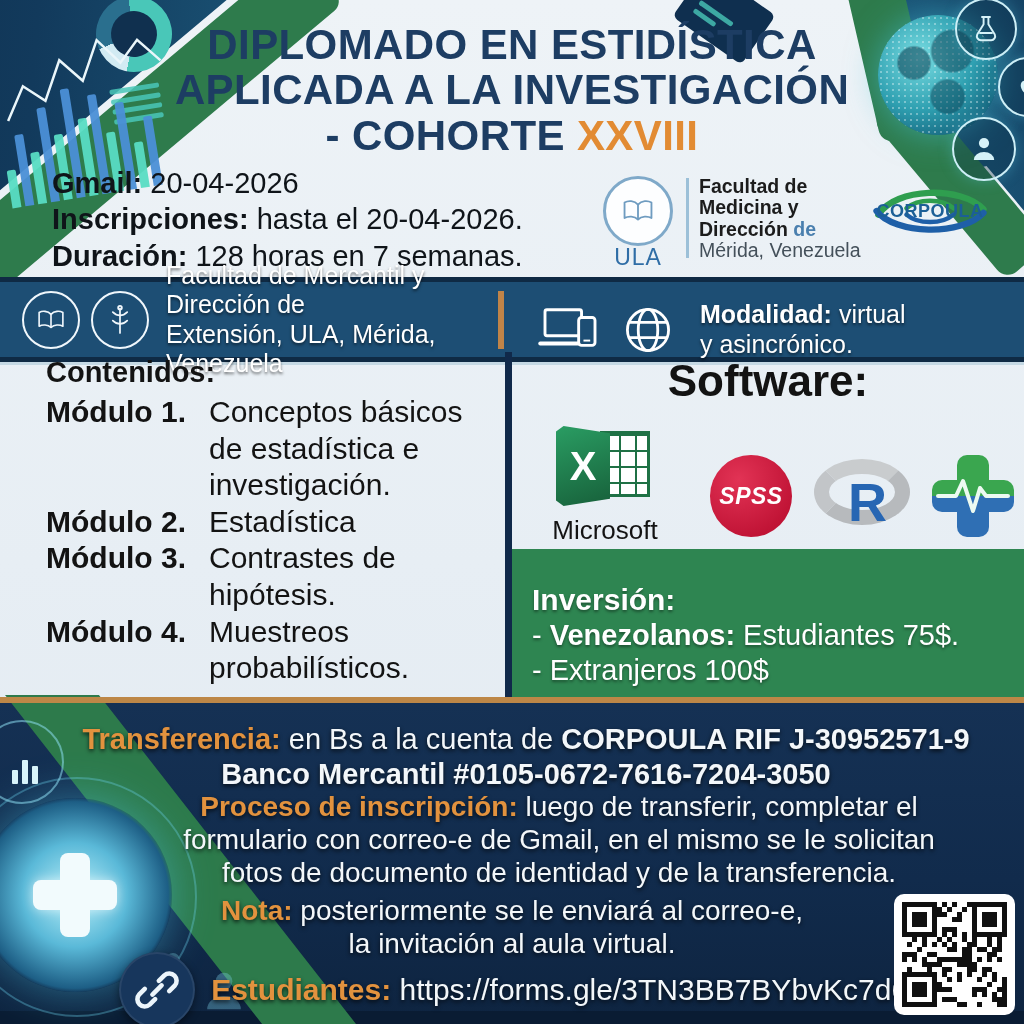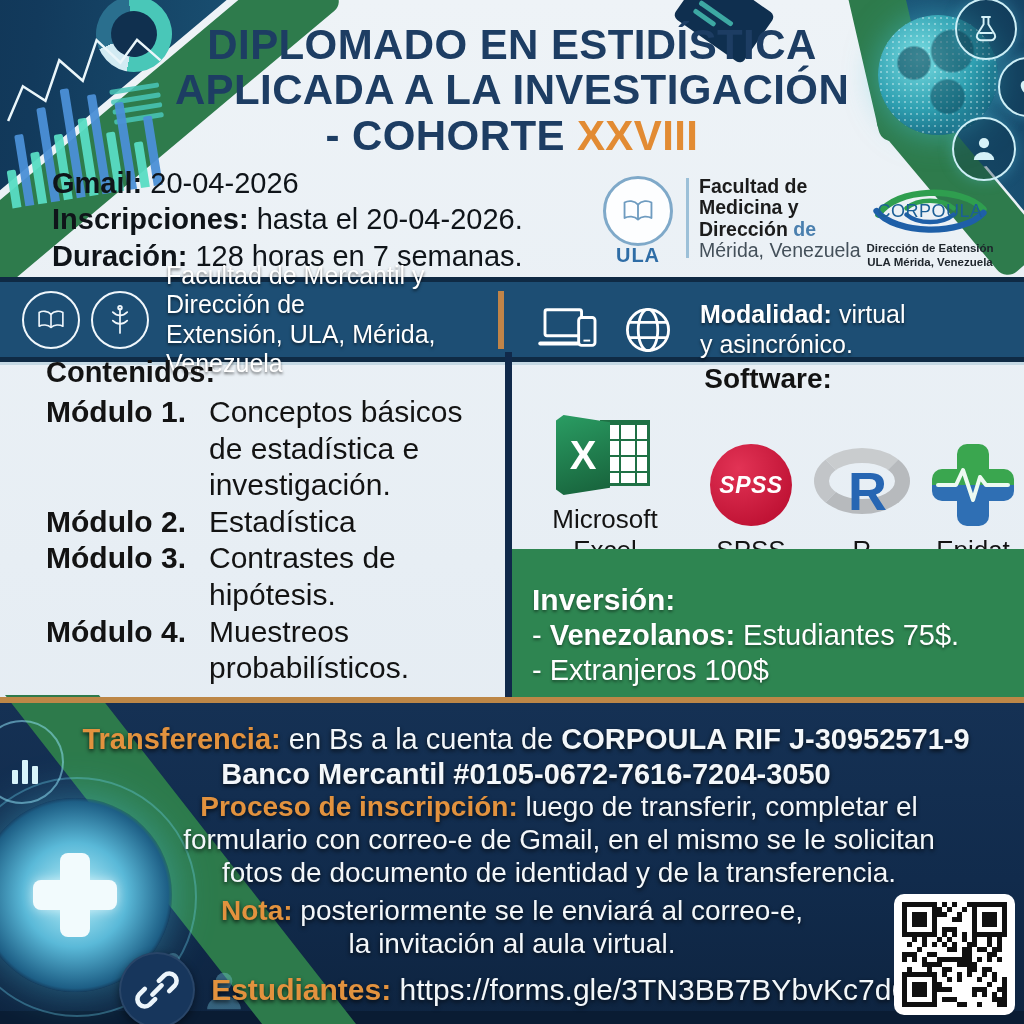--- a/index.html
+++ b/index.html
@@ -56,48 +56,48 @@
   .bl-person{position:absolute;opacity:.35;}
   
   .title{position:absolute;left:125px;right:125px;top:22px;text-align:center;z-index:2;
     font-weight:bold;font-size:42px;line-height:1.08;color:#1d3d63;letter-spacing:.4px;}
   .cohort{color:#e28b33;}
   .info{position:absolute;left:52px;top:165px;z-index:2;font-size:29px;line-height:1.25;color:#0f1419;}
   .info b{font-weight:bold;}
   .ula-group{position:absolute;left:600px;top:176px;z-index:2;display:flex;gap:10px;align-items:flex-start;}
   .ula-emblem{width:76px;text-align:center;}
   .ula-circle{width:64px;height:64px;margin:0 auto;border:3px solid #7fa9c9;border-radius:50%;background:#fdfeff;display:grid;place-items:center;color:#6f9cc0;}
-  .ula-acronym{font-weight:bold;font-size:20px;color:#2f6da6;letter-spacing:1px;margin-top:-2px;}
+  .ula-acronym{font-weight:normal;font-size:23px;color:#2f6da6;letter-spacing:1px;margin-top:-2px;}
   .ula-sep{width:3px;height:80px;background:#9cc0d8;margin-top:2px;}
   .fac-text{font-size:19.5px;line-height:1.1;color:#1c1c1c;font-weight:bold;}
   .fac-de{color:#4a7fae;}
   .fac-city{font-weight:normal;color:#44505a;}
   .corpoula-group{position:absolute;left:850px;top:182px;width:160px;text-align:center;z-index:2;}
   .corp-logo{position:relative;width:132px;height:58px;margin:0 auto;}
-  .corp-name{position:absolute;left:0;right:0;top:19px;font-weight:normal;font-size:18px;color:#1c5f96;letter-spacing:.5px;}
+  .corp-name{position:absolute;left:0;right:0;top:19px;font-weight:bold;font-size:18px;color:#1c5f96;letter-spacing:.5px;}
   .corp-sub{font-size:11.5px;font-weight:bold;color:#1d242b;line-height:1.2;margin-top:2px;}
   
   .banner{position:absolute;left:0;right:0;top:277px;height:75px;background:#1d4e74;z-index:2;
     border-top:5px solid #0f2a44;border-bottom:5px solid #0f2a44;display:flex;align-items:center;
     box-shadow:0 3px 0 rgba(188,211,224,.8);}
   .banner-left{flex:1;display:flex;align-items:center;gap:11px;padding-left:22px;}
   .emblem{width:54px;height:54px;border:2.5px solid #f0f7fc;border-radius:50%;display:grid;place-items:center;color:#f0f7fc;flex:none;}
   .banner-text{font-size:25px;line-height:1.18;color:#fff;text-shadow:0 2px 3px rgba(0,0,0,.55);margin-left:6px;}
   .banner-divider{width:6px;height:58px;background:#c08448;margin:0 4px;}
   .banner-right{width:486px;display:flex;align-items:center;gap:20px;padding-left:30px;margin-top:20px;}
   .banner-right .banner-text b{font-weight:bold;}
   
   .divider-v{position:absolute;left:505px;top:352px;width:7px;height:346px;background:#10294a;z-index:2;}
   .contenidos{position:absolute;left:46px;top:356px;width:455px;z-index:2;color:#131313;}
   .contenidos h2{margin:0 0 5px 0;font-size:29px;}
   .mod{display:flex;font-size:30px;line-height:1.22;}
   .mod-label{width:163px;font-weight:bold;flex:none;}
   .mod-text{white-space:pre-line;}
   .software{position:absolute;left:516px;top:356px;right:4px;text-align:center;z-index:2;color:#131313;}
-  .software h2{margin:7px;font-size:28px;}
+  .software h2{margin:0;font-size:44px;}
   .sw-row{display:flex;justify-content:center;align-items:flex-end;gap:10px;margin-top:20px;}
   .sw-item{display:flex;flex-direction:column;align-items:center;gap:9px;padding:0 6px;}
   .sw-label{font-size:26px;}
   .xl-icon{position:relative;width:98px;height:80px;}
   .xl-sheet{position:absolute;right:4px;top:5px;width:50px;height:66px;background:#fff;border:3px solid #1f7145;box-sizing:border-box;
     background-image:linear-gradient(#1f7145 2px,transparent 2px),linear-gradient(90deg,#1f7145 2px,transparent 2px);
     background-size:100% 16px,16px 100%;}
   .xl-front{position:absolute;left:0;top:0;width:54px;height:80px;display:grid;place-items:center;
     background:linear-gradient(160deg,#2a9d63,#17603a);color:#fff;font-weight:bold;font-size:40px;
     clip-path:polygon(14% 0,100% 9%,100% 91%,14% 100%,0 93%,0 7%);}
@@ -242,24 +242,20 @@
       <svg width="132" height="58" viewBox="0 0 132 64">
         <g fill="none" stroke-linecap="round">
           <path d="M9 36 C28 6 100 4 125 30" stroke="#2f9e4f" stroke-width="7"></path>
           <path d="M7 32 C27 58 101 60 125 34" stroke="#1e5fa8" stroke-width="7"></path>
           <path d="M40 29 C53 18 79 18 92 29" stroke="#2f9e4f" stroke-width="5"></path>
           <path d="M40 36 C53 47 79 47 92 36" stroke="#1e5fa8" stroke-width="5"></path>
         </g>
       </svg>
       <div class="corp-name">CORPOULA</div>
     </div>
-    <div class="corp-sub">
-      <div>Dirección de Eatensión</div>
-      <div>ULA Mérida, Venezuela</div>
-    </div>
   </div>
 
   <div class="banner">
     <div class="banner-left">
       <div class="emblem">
         <svg width="30" height="24" viewBox="0 0 48 36">
             <g fill="none" stroke="currentColor" stroke-width="2.6" stroke-linejoin="round">
               <path d="M24 9 C19 3 10 3 5 6 V28 C10 25 19 25 24 30 C29 25 38 25 43 28 V6 C38 3 29 3 24 9 Z"></path>
               <path d="M24 9 V30"></path>
             </g>

